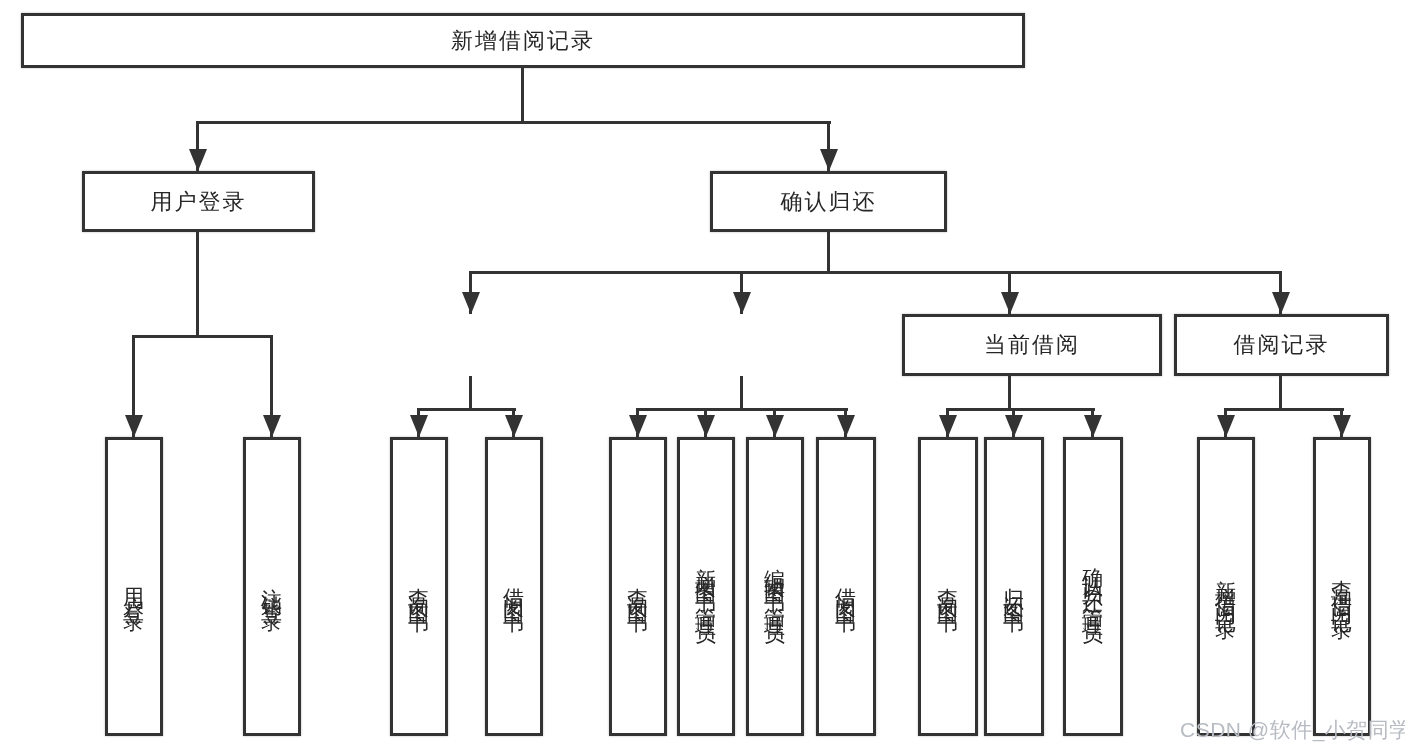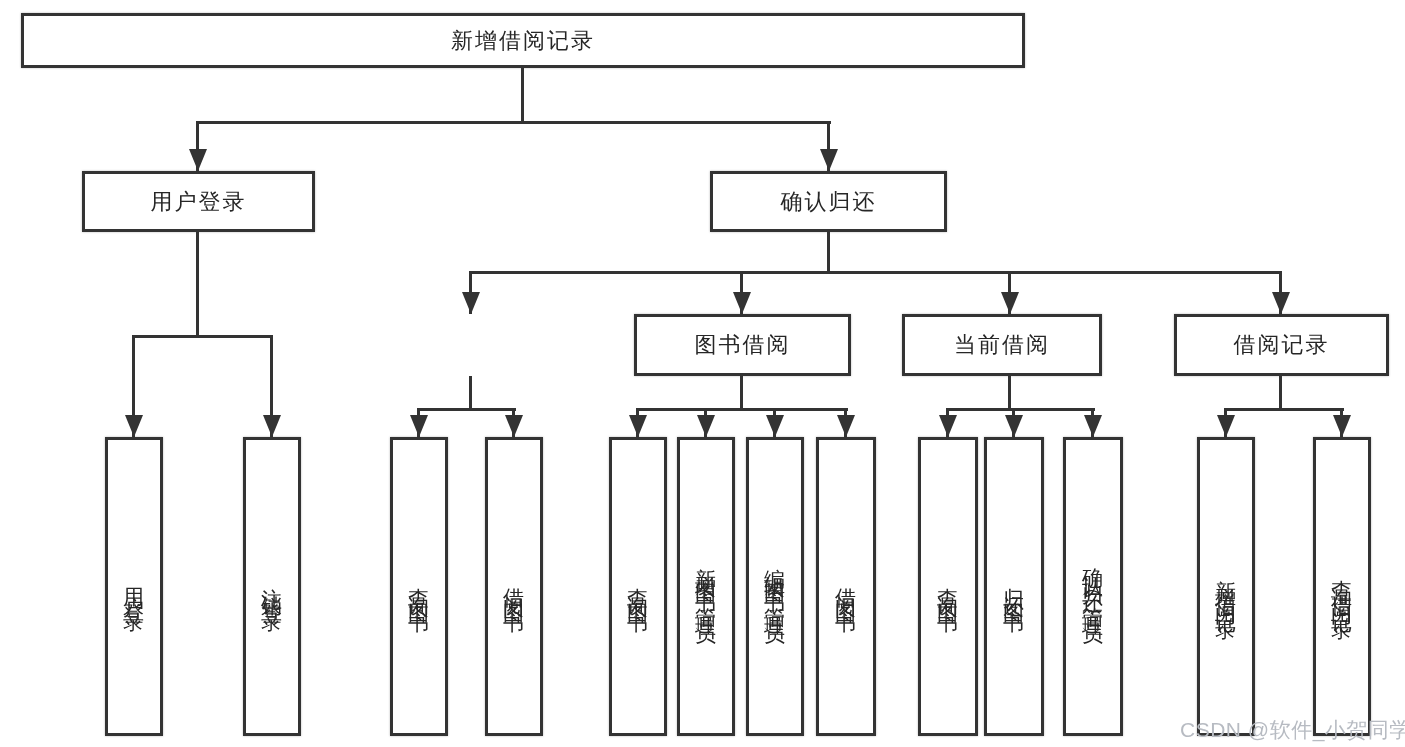--- a/index.html
+++ b/index.html
@@ -65,24 +65,21 @@
     <span class="hlabel">新增借阅记录</span>
   </div>
 
   <div class="hnode" style="left:82px;top:171px;width:233px;height:61px;">
     <span class="hlabel">用户登录</span>
   </div>
   <div class="hnode" style="left:710px;top:171px;width:237px;height:61px;">
     <span class="hlabel">确认归还</span>
   </div>
 
-  <div class="hnode" style="left:634px;top:314px;width:217px;height:62px;">
-    <span class="hlabel">图书借阅</span>
-  </div>
-  <div class="hnode" style="left:902px;top:314px;width:200px;height:62px;">
+  <div class="hnode" style="left:902px;top:314px;width:260px;height:62px;">
     <span class="hlabel">当前借阅</span>
   </div>
   <div class="hnode" style="left:1174px;top:314px;width:215px;height:62px;">
     <span class="hlabel">借阅记录</span>
   </div>
 
   <div class="leaf" style="left:105px;">
     <span class="vtext">用户登录</span>
   </div>
   <div class="leaf" style="left:243px;">

